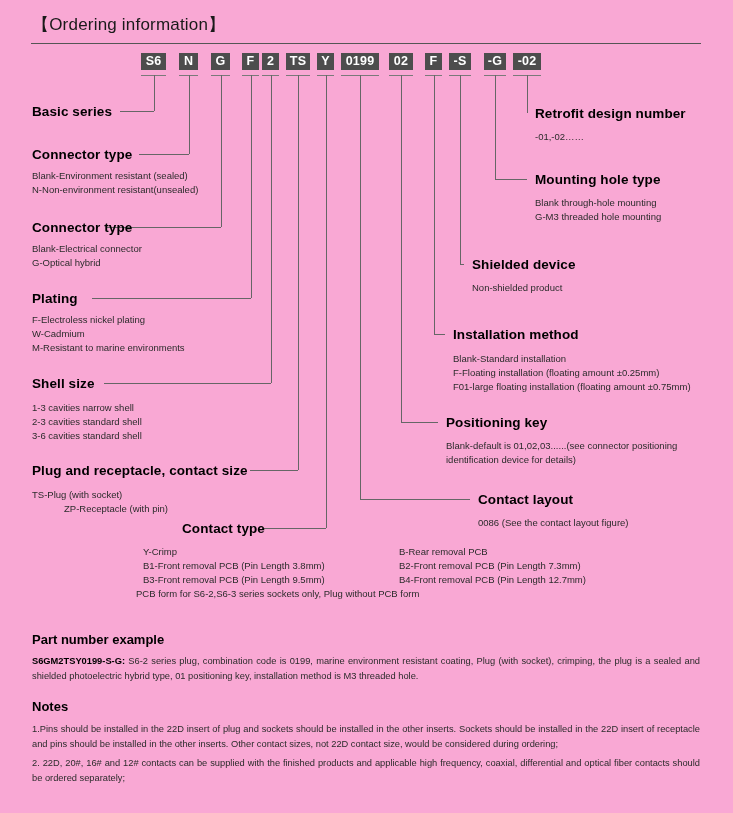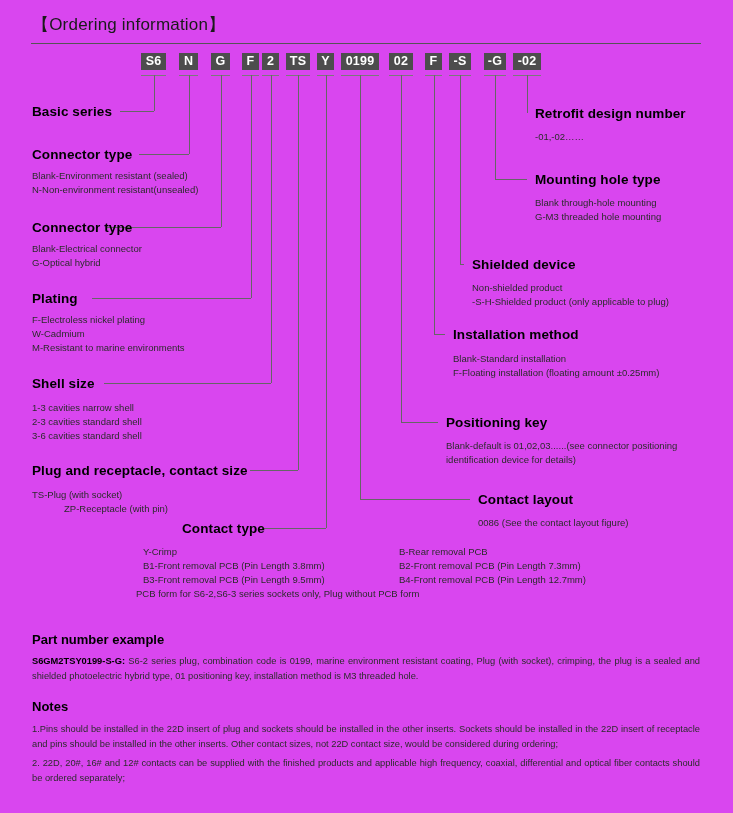--- a/index.html
+++ b/index.html
@@ -10,21 +10,21 @@
   body {
     font-family: "Liberation Sans", "DejaVu Sans", sans-serif;
     color: #111111;
     -webkit-font-smoothing: antialiased;
   }
   #page {
     position: relative;
     width: 733px;
     height: 813px;
     overflow: hidden;
-    background: #d946ef;
+    background: #f9a8d4;
   }
 
   
   .page-title {
     position: absolute;
     left: 32px;
     top: 13px;
     font-size: 17px;
     font-weight: 400;
     letter-spacing: 0.2px;
@@ -210,25 +210,25 @@
 
   <div class="lbl" style="left:535px; top:106px;">Retrofit design number</div>
   <div class="detail" style="left:535px; top:130px;">-01,-02……</div>
 
   <div class="lbl" style="left:535px; top:172px;">Mounting hole type</div>
   <div class="detail" style="left:535px; top:196px;">Blank through-hole mounting</div>
   <div class="detail" style="left:535px; top:210px;">G-M3 threaded hole mounting</div>
 
   <div class="lbl" style="left:472px; top:257px;">Shielded device</div>
   <div class="detail" style="left:472px; top:281px;">Non-shielded product</div>
-  <div class="detail" style="left:472px; top:295px;">-S-H-Shielded product (only applicable to plug)</div>
 
   <div class="lbl" style="left:453px; top:327px;">Installation method</div>
   <div class="detail" style="left:453px; top:352px;">Blank-Standard installation</div>
   <div class="detail" style="left:453px; top:366px;">F-Floating installation (floating amount ±0.25mm)</div>
+  <div class="detail" style="left:453px; top:380px;">F01-large floating installation (floating amount ±0.75mm)</div>
 
   <div class="lbl" style="left:446px; top:415px;">Positioning key</div>
   <div class="detail" style="left:446px; top:439px;">Blank-default is 01,02,03......(see connector positioning</div>
   <div class="detail" style="left:446px; top:453px;">identification device for details)</div>
 
   <div class="lbl" style="left:478px; top:492px;">Contact layout</div>
   <div class="detail" style="left:478px; top:516px;">0086 (See the contact layout figure)</div>
 
   <div class="sec-head" style="left:32px; top:632px;">Part number example</div>
   <div class="body-text" style="left:32px; top:654px; width:668px;"><b>S6GM2TSY0199-S-G:</b><span> S6-2 series plug, combination code is 0199, marine environment resistant coating, Plug (with socket), crimping, the plug is a sealed and shielded photoelectric hybrid type, 01 positioning key, installation method is M3 threaded hole.</span></div>

